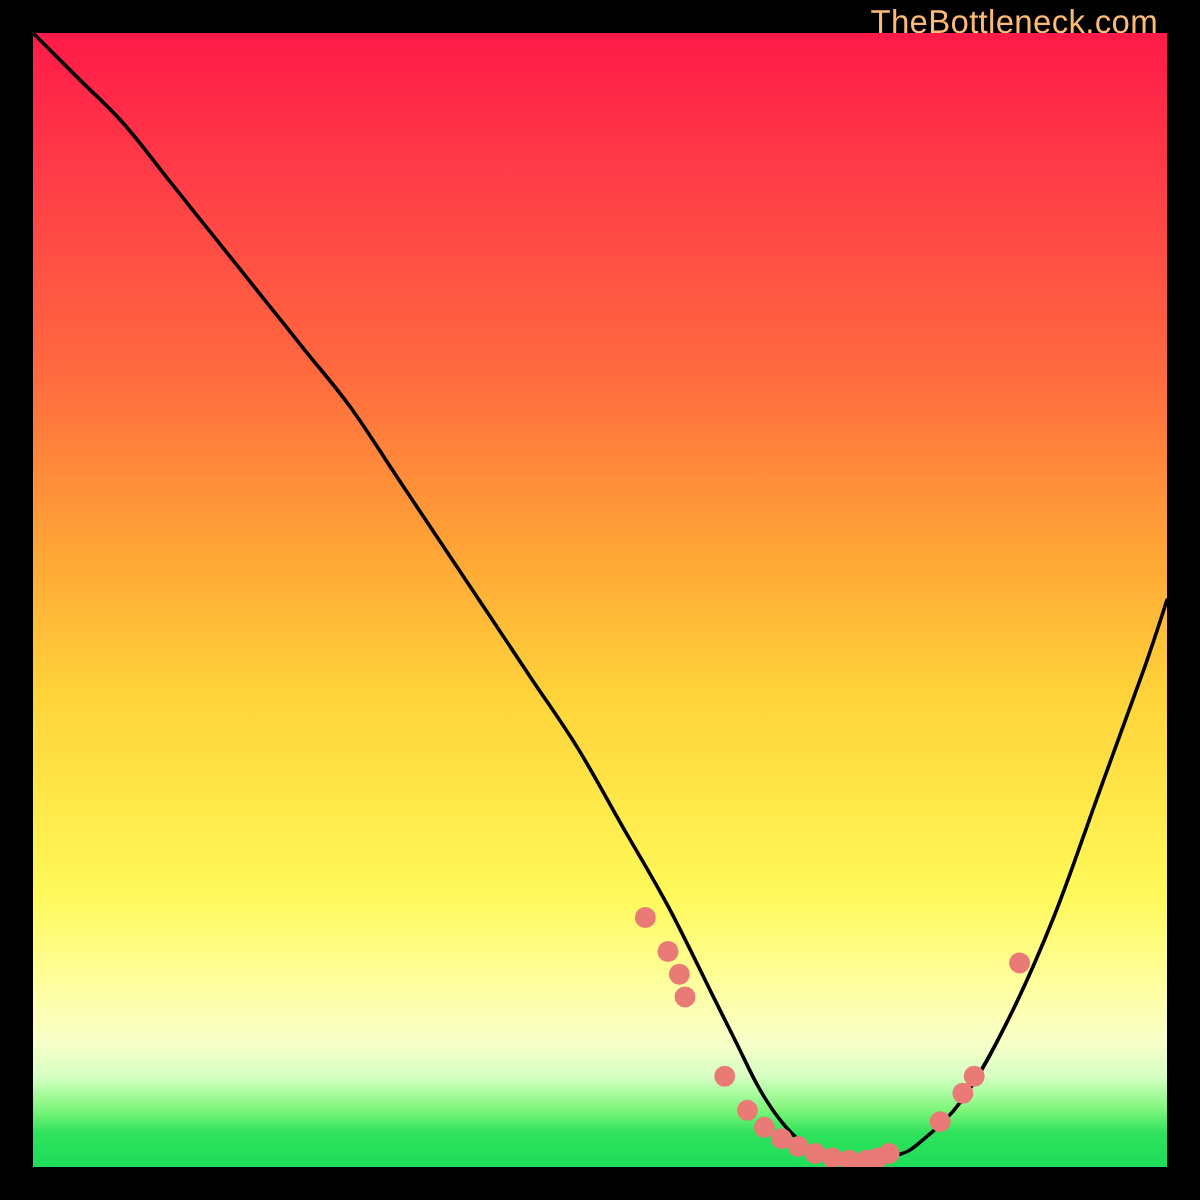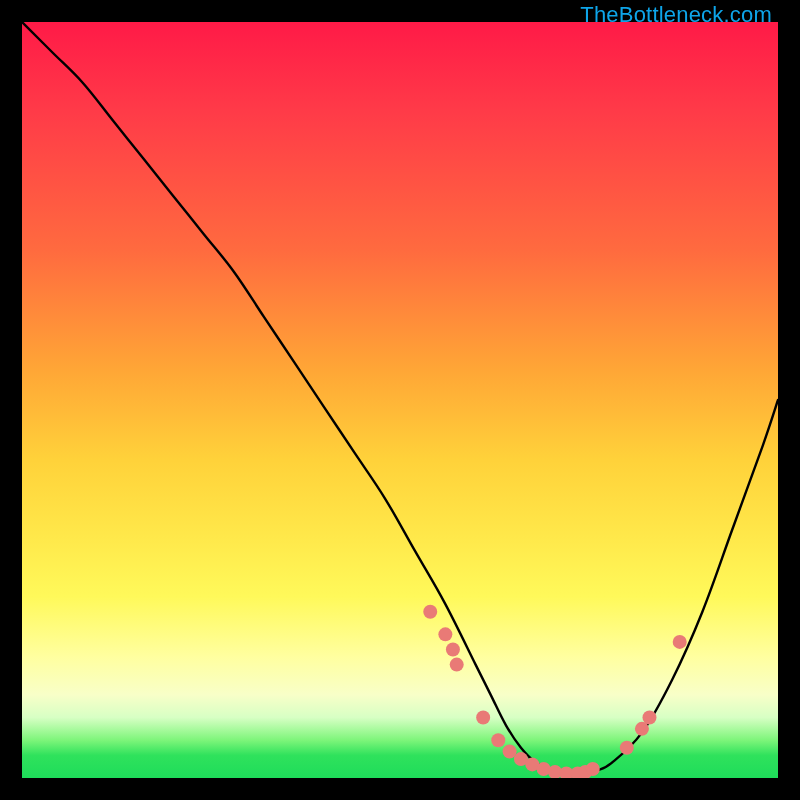--- a/index.html
+++ b/index.html
@@ -40,21 +40,21 @@
       #d7ffc4 92%,
       #7df57a 95%,
       #2fe25c 97%,
       #1edc5a 100%
     );
   }
   .watermark {
     position: absolute;
     top: 2px;
     right: 28px;
-    color: #0ea5e9;
+    color: #fdba74;
     font-size: 22px;
     font-weight: 500;
     letter-spacing: 0.2px;
     user-select: none;
     pointer-events: none;
   }
   svg {
     position: absolute;
     left: 0;
     top: 0;

